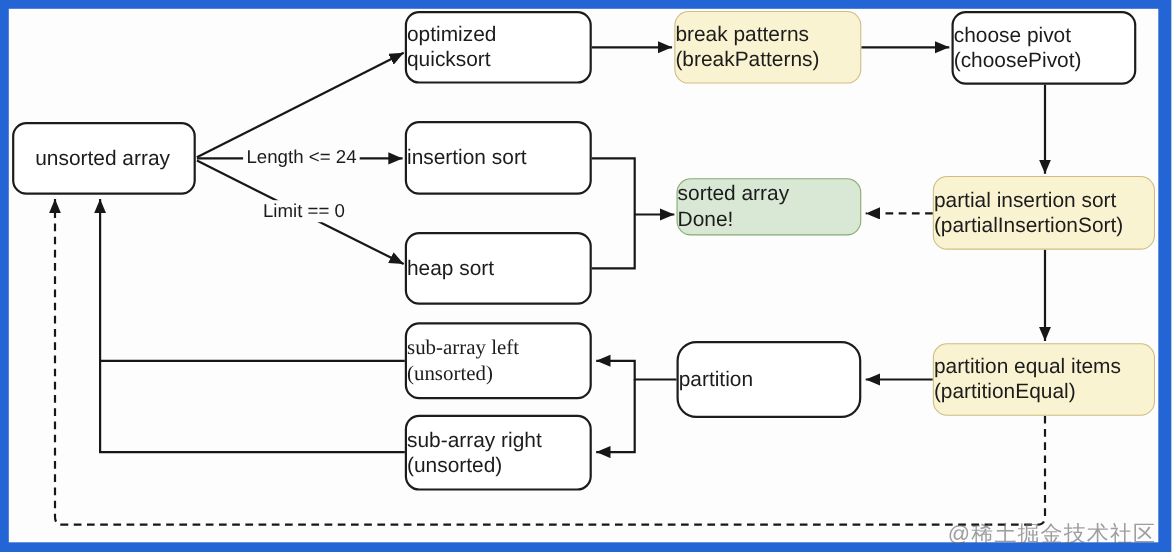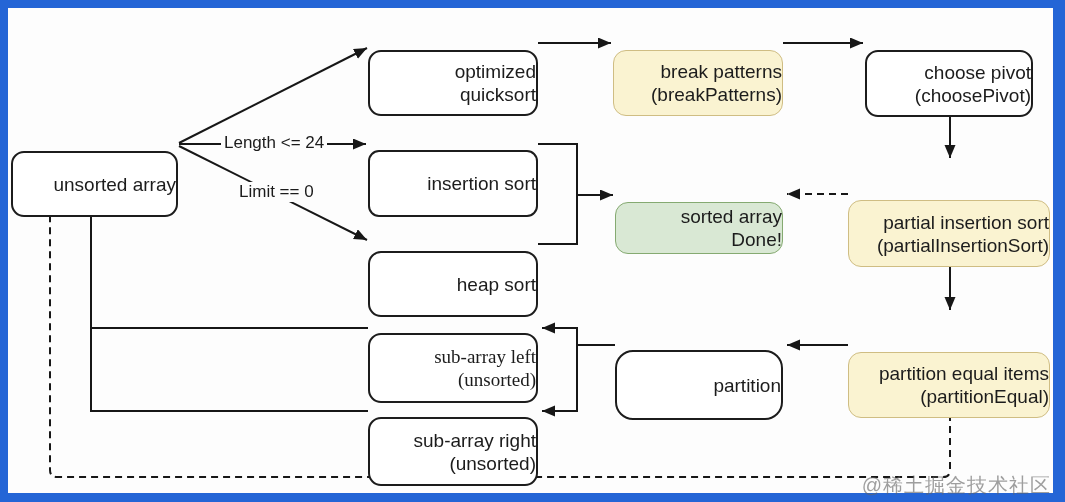--- a/index.html
+++ b/index.html
@@ -16,29 +16,28 @@
     background:#fdfdfd;
   }
   svg.edges{
     position:absolute;left:0;top:0;
     pointer-events:none;
   }
   .node{
     position:absolute;
     box-sizing:border-box;
     display:flex;flex-direction:column;
-    align-items:flex-end;justify-content:center;
+    align-items:flex-start;justify-content:center;
     text-align:center;
     font-size:19px;line-height:23px;
     color:#1c1c1c;
     background:#ffffff;
     border:2px solid #1c1c1c;
     border-radius:13px;
     z-index:2;
-    margin-top:40px;
   }
   .node.yellow{
     background:#faf3d1;
     border:1.5px solid #cfbd83;
   }
   .node.green{
     background:#d9e8d4;
     border:1.5px solid #85aa71;
   }
   .edge-label{
@@ -105,21 +104,21 @@
   <div class="node" style="left:11px;top:111px;width:167px;height:66px;padding-left:19px;">
     <span>unsorted array</span>
     <span></span>
   </div>
 
   <div class="node" style="left:368px;top:10px;width:170px;height:66px;">
     <span>optimized</span>
     <span>quicksort</span>
   </div>
 
-  <div class="node" style="left:368px;top:110px;width:170px;height:67px;border-radius:11px;">
+  <div class="node" style="left:368px;top:110px;width:170px;height:67px;">
     <span>insertion sort</span>
     <span></span>
   </div>
 
   <div class="node" style="left:368px;top:211px;width:170px;height:66px;">
     <span>heap sort</span>
     <span></span>
   </div>
 
   <div class="node" style="left:368px;top:293px;width:170px;height:70px;font-family:Liberation Serif, serif;">

